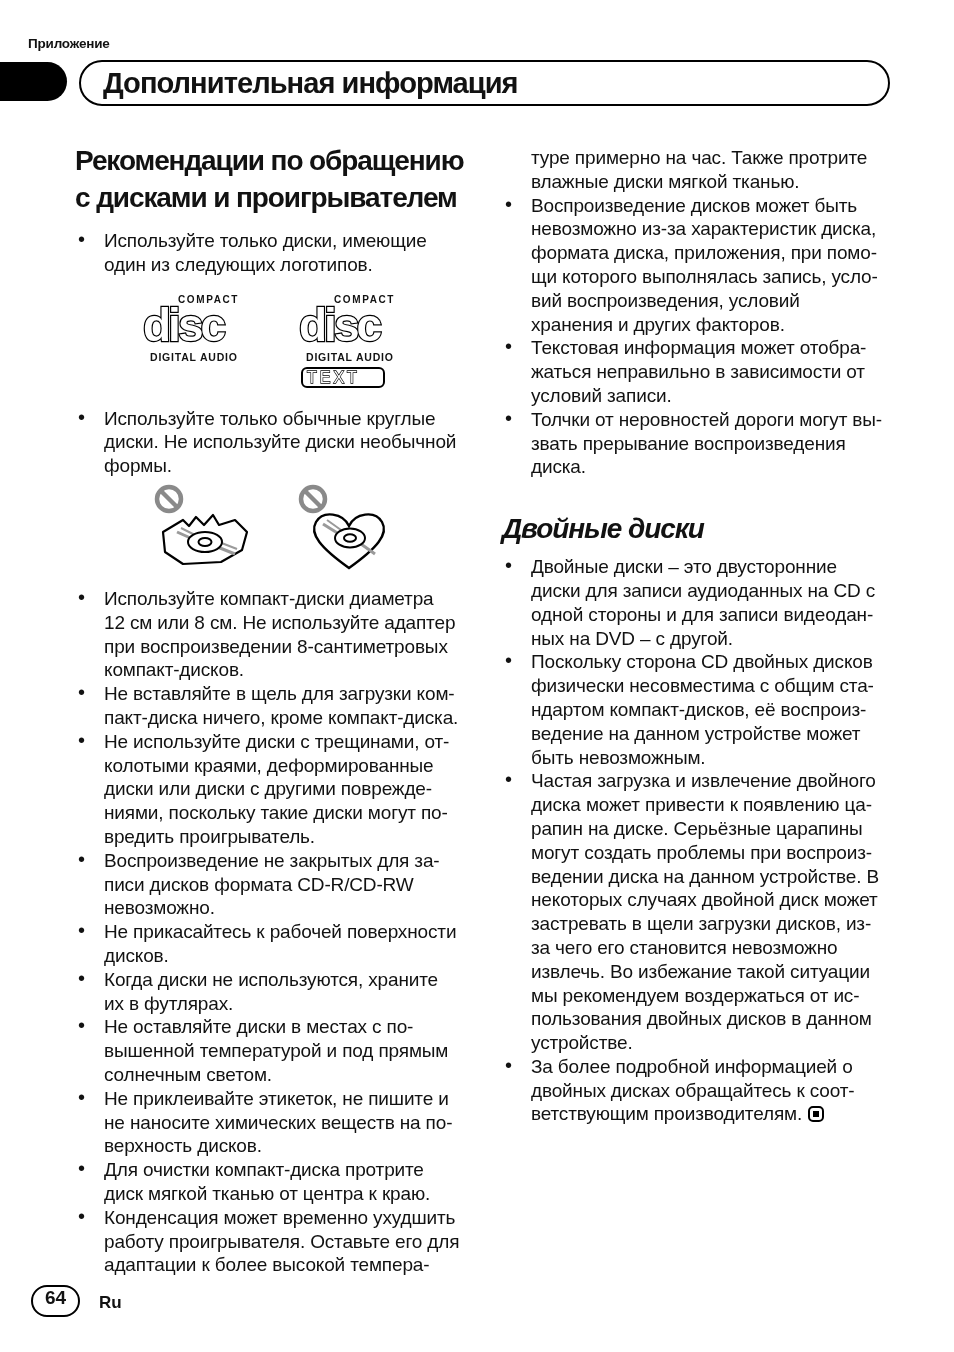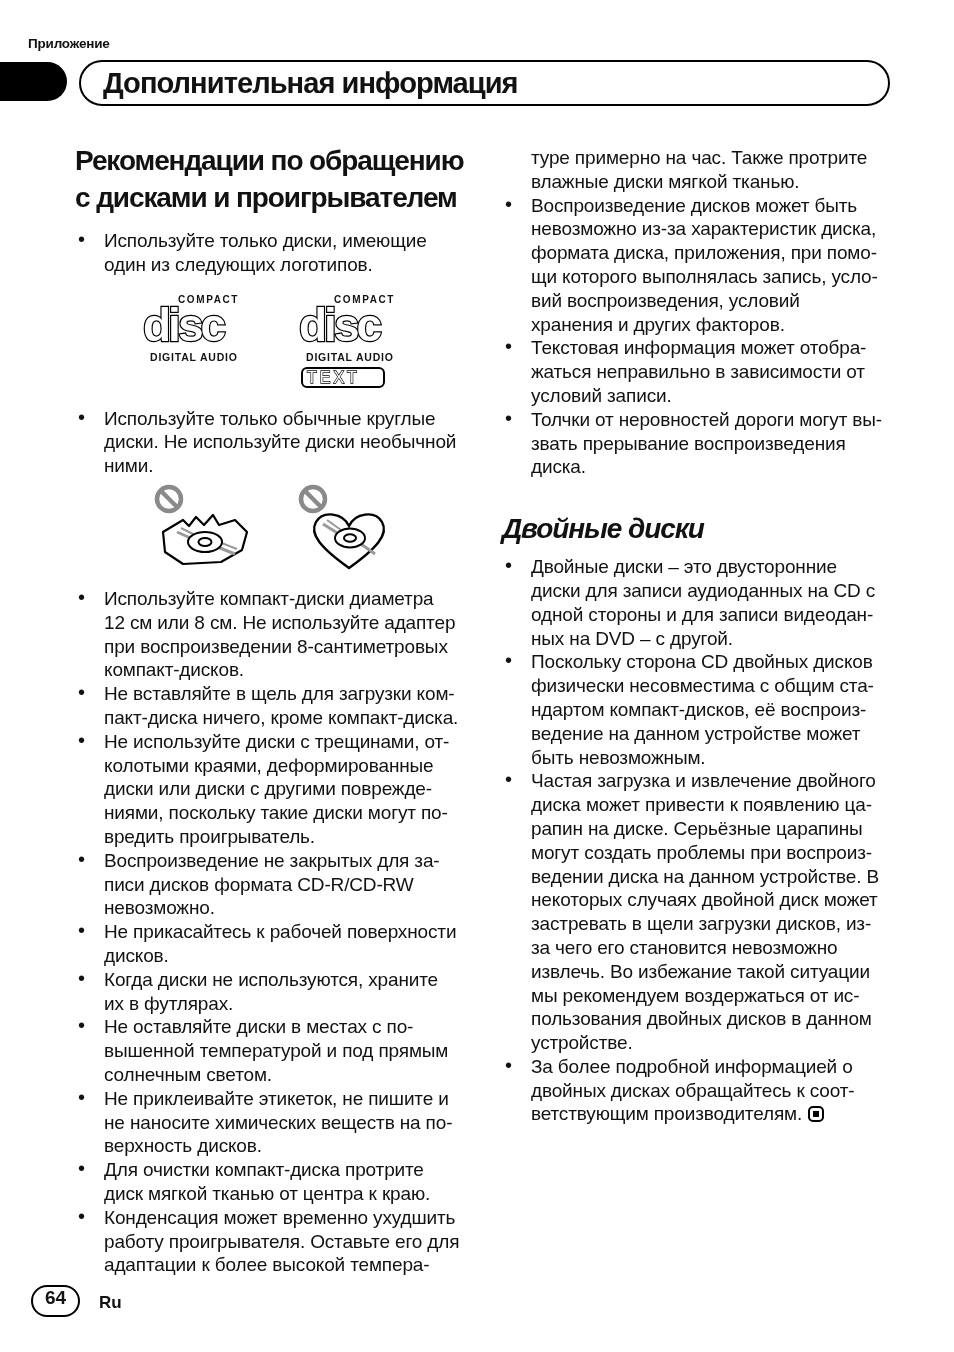--- a/index.html
+++ b/index.html
@@ -121,21 +121,21 @@
         <svg width="60" height="17">
           <text x="4" y="14" font-family="Liberation Sans, sans-serif" font-size="16" letter-spacing="3" fill="#ffffff" stroke="#000000" stroke-width="1.3" paint-order="stroke">TEXT</text>
         </svg>
       </span>
     </div>
   </div>
 
   <ul class="bullets body-text">
     <li>Используйте только обычные круглые
 диски. Не используйте диски необычной
-ними.</li>
+формы.</li>
   </ul>
 
   <div class="discs-row">
     <svg width="122" height="92" viewBox="0 0 122 92">
       <circle cx="30" cy="17" r="12" fill="none" stroke="#8a8a8a" stroke-width="4.5"></circle>
       <line x1="21.5" y1="8.5" x2="38.5" y2="25.5" stroke="#8a8a8a" stroke-width="4.5"></line>
       <path d="M24 50 L44 38 L50 44 L57 35 L65 43 L74 33 L80 43 L96 38 L108 50 L103 68 L82 80 L44 82 L26 70 Z" fill="#ffffff" stroke="#000000" stroke-width="2.2" stroke-linejoin="round"></path>
       <line x1="38" y1="50" x2="56" y2="58" stroke="#9a9a9a" stroke-width="3"></line>
       <line x1="42" y1="46" x2="58" y2="54" stroke="#9a9a9a" stroke-width="2"></line>
       <line x1="76" y1="64" x2="96" y2="72" stroke="#9a9a9a" stroke-width="3"></line>

